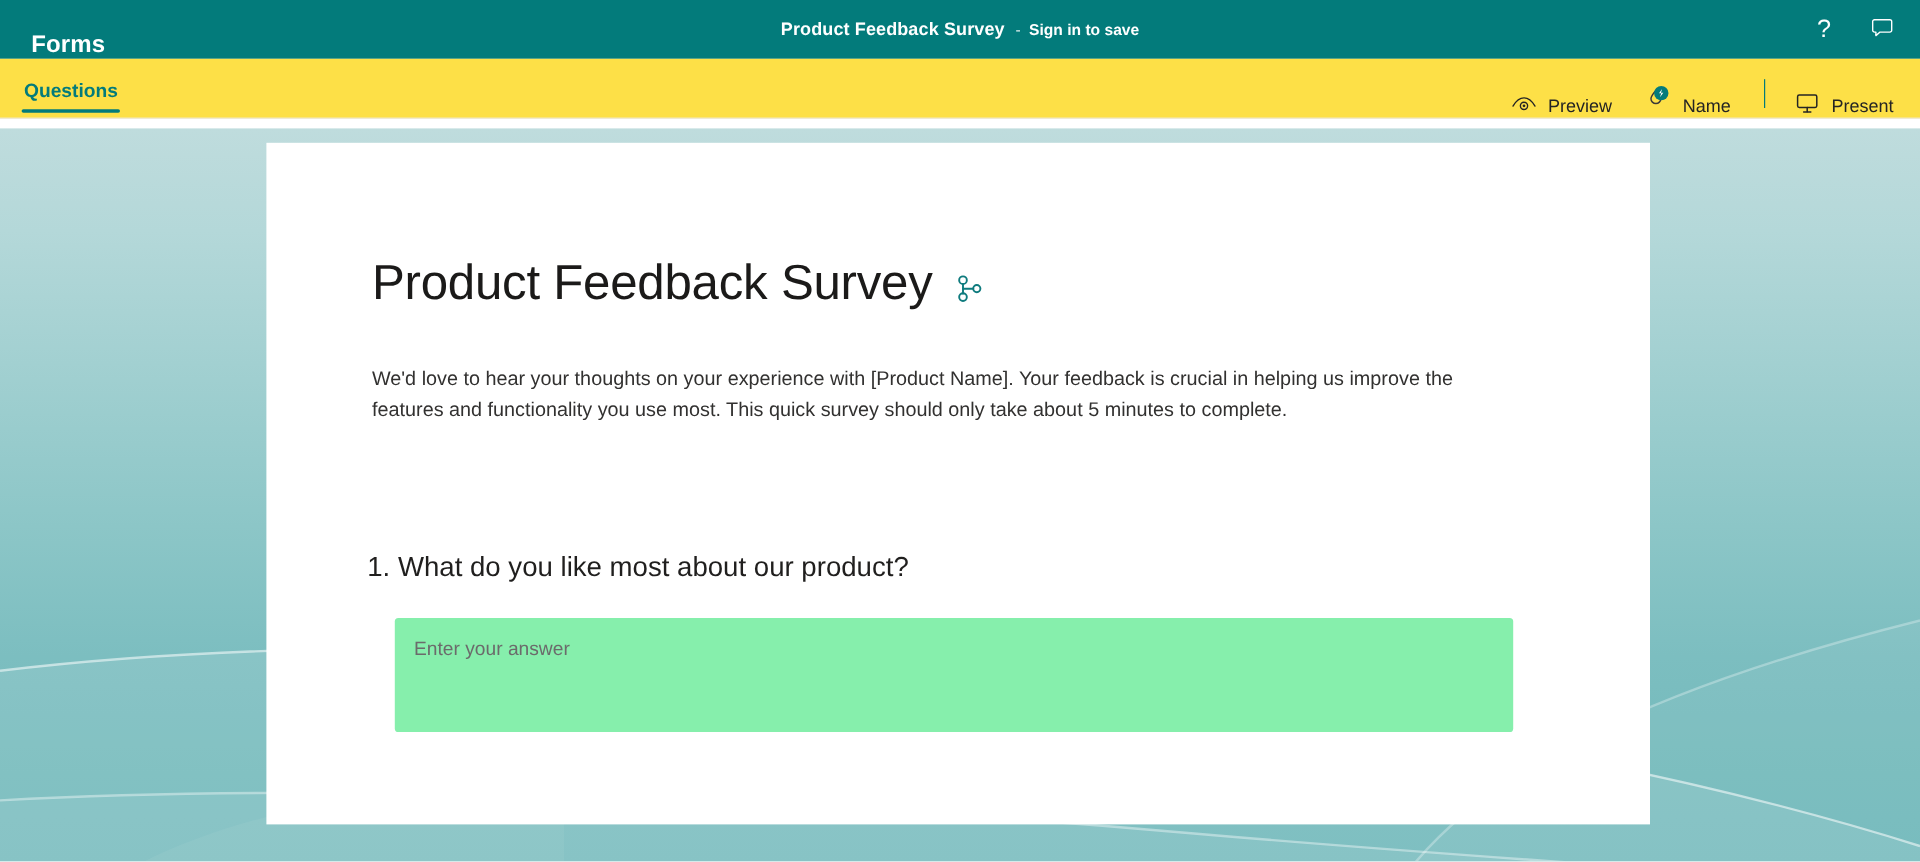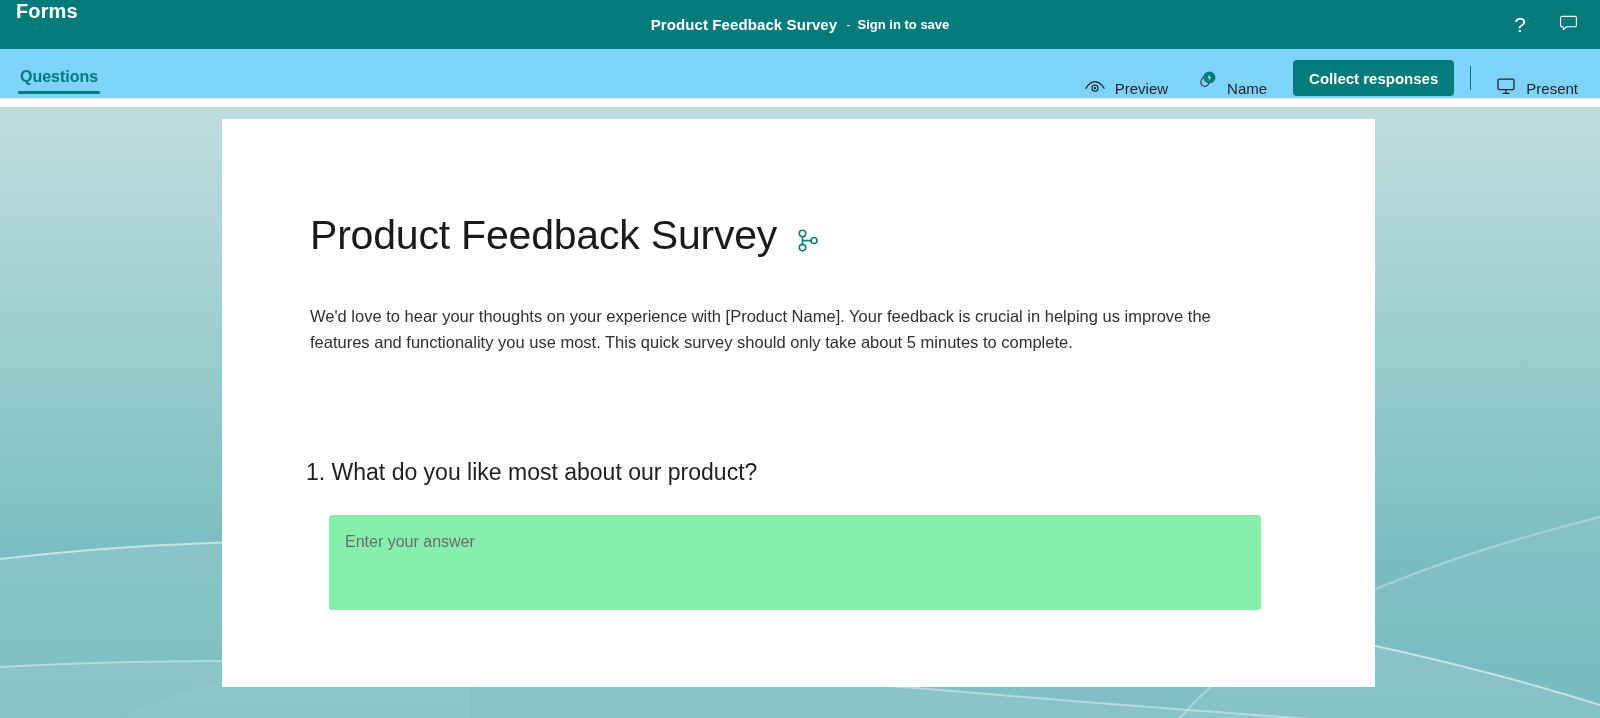--- a/index.html
+++ b/index.html
@@ -28,25 +28,25 @@
     left: 0;
     width: 1600px;
     height: 49px;
     background: #037b7b;
     display: flex;
     align-items: center;
     box-sizing: border-box;
   }
   .brand {
     position: absolute;
-    left: 16px;
+    left: 26px;
     top: 0;
     height: 49px;
     display: flex;
-    align-items: flex-start;
+    align-items: flex-end;
     color: #ffffff;
     font-size: 20px;
     font-weight: bold;
     letter-spacing: 0.1px;
     cursor: pointer;
   }
   .titlewrap {
     position: absolute;
     left: 0;
     top: 0;
@@ -104,21 +104,21 @@
     font-family: "Liberation Sans", sans-serif;
   }
 
   
   .cmdbar {
     position: absolute;
     top: 49px;
     left: 0;
     width: 1600px;
     height: 50px;
-    background: #7dd3fc;
+    background: #fde047;
     border-bottom: 1px solid #edebe9;
     box-sizing: border-box;
   }
   .tabs {
     position: absolute;
     left: 18px;
     top: 0;
     height: 58px;
     display: flex;
     align-items: flex-start;
@@ -336,23 +336,20 @@
         <span class="cmd-icon">
           <svg width="26" height="26" viewBox="0 0 26 26" fill="none">
             <path d="M13.6 6.2c1.9 2.2 3.4 4.1 3.4 6a4.1 4.1 0 1 1-8.2 0c0-1.9 1.5-3.8 3.4-6l.7-.8.7.8z" stroke="#3b3a39" stroke-width="1.2" fill="none"></path>
             <circle cx="17.4" cy="7.6" r="6" fill="#037b7b"></circle>
             <path d="M18.1 4.2l-2.6 3.6h1.9l-1.1 3.2 2.8-3.8h-2z" fill="#ffffff"></path>
           </svg>
         </span>
         <span class="lbl">Name</span>
       </button>
 
-      <button class="primary-btn">
-        <span>Collect responses</span>
-      </button>
 
       <div class="cmd-divider"></div>
 
       <button class="cmd-btn">
         <span class="cmd-icon">
           <svg width="22" height="20" viewBox="0 0 22 20" fill="none">
             <rect x="3" y="3.2" width="16" height="10.4" rx="1.4" stroke="#242424" stroke-width="1.25" fill="none"></rect>
             <path d="M11 13.6v3.6" stroke="#242424" stroke-width="1.25" stroke-linecap="round"></path>
             <path d="M8 17.4h6" stroke="#242424" stroke-width="1.25" stroke-linecap="round"></path>
           </svg>

